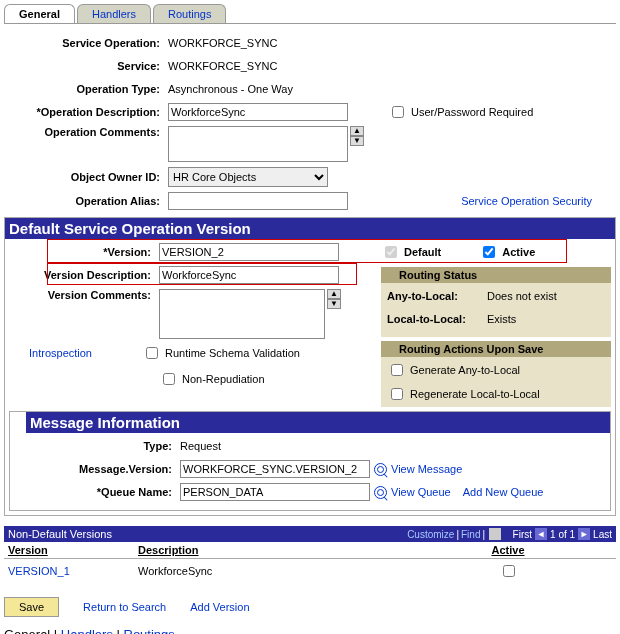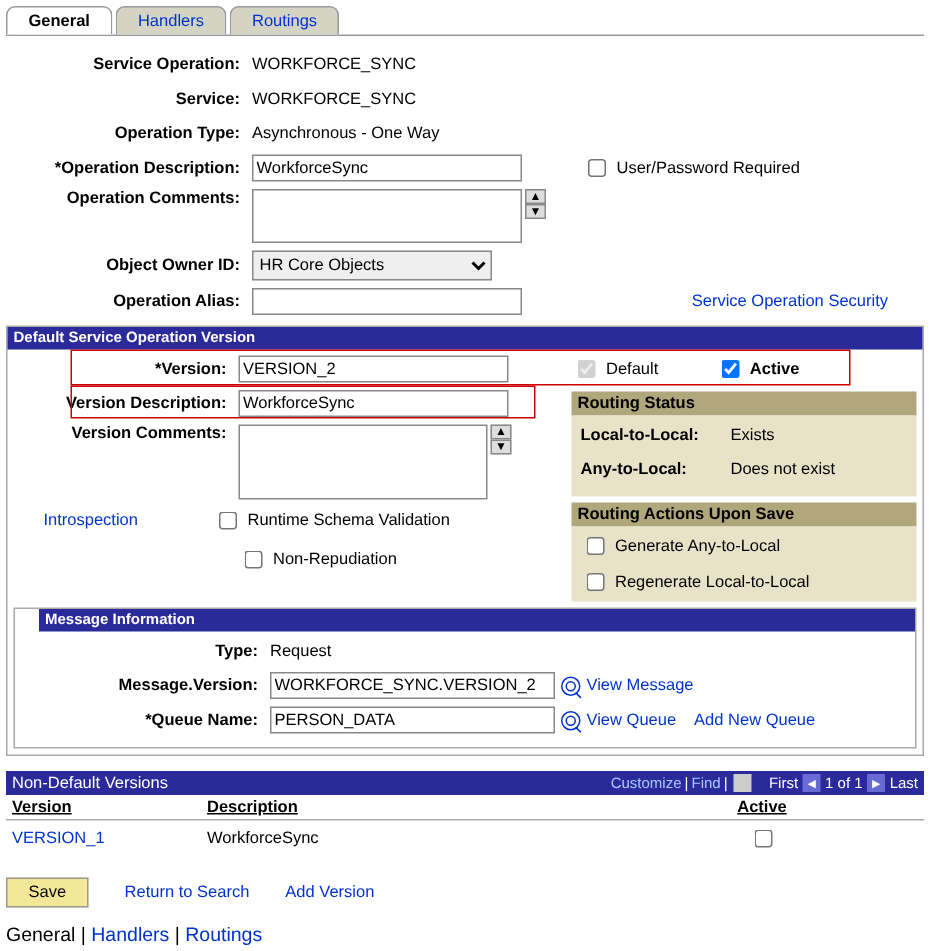--- a/index.html
+++ b/index.html
@@ -10,22 +10,22 @@
   .tab.inactive { color: #0033cc; }
   .form-area { padding: 2px 4px; }
   .row { display: flex; align-items: center; margin-bottom: 5px; min-height: 18px; }
   .lbl { width: 160px; text-align: right; padding-right: 8px; font-size: 11px; }
   .lbl.bold { font-weight: bold; }
   .val { font-size: 11px; }
   input[type=text] { font-size: 11px; padding: 1px 2px; border: 1px solid #888; height: 18px; }
   textarea { font-size: 11px; border: 1px solid #888; resize: none; }
   select { font-size: 11px; border: 1px solid #888; height: 20px; }
   .link { color: #0033cc; cursor: pointer; text-align: right; }
-  .section-hdr { background: #2a2a9a; color: #fff; font-weight: bold; padding: 2px 4px; font-size: 10px; }
-  .sub-hdr { background: #b1a77d; color: #000; font-weight: bold; padding: 2px 4px; font-size: 11px; }
+  .section-hdr { background: #2a2a9a; color: #fff; font-weight: bold; padding: 2px 4px; font-size: 15px; }
+  .sub-hdr { background: #b1a77d; color: #000; font-weight: bold; padding: 2px 18px; font-size: 11px; }
   .redbox { position: absolute; border: 1px solid #c00; pointer-events: none; }
   .version-block { position: relative; border: 1px solid #aaa; background: #fff; }
   .inner-pad { padding: 4px; }
   .cb-row { display: flex; align-items: center; gap: 4px; }
   .save-btn { background: #f5e798; border: 1px solid #999; padding: 3px 14px; font-size: 11px; cursor: pointer; }
   .footer-links { margin-top: 10px; font-size: 13px; }
   .footer-links .link { color: #0033cc; }
   .grid-hdr { background: #2a2a9a; color: #fff; padding: 2px 4px; display: flex; justify-content: space-between; align-items: center; font-size: 11px; gap: 34px; }
   .grid-cols { display: flex; padding: 2px 4px; border-bottom: 1px solid #aaa; font-weight: bold; font-size: 11px; }
   .grid-row { display: flex; padding: 3px 4px; font-size: 11px; align-items: center; }
@@ -133,34 +133,34 @@
           <div style="width:150px"></div>
           <div class="cb-row">
             <input type="checkbox" class="cb" style="">
             <span>Non-Repudiation</span>
           </div>
         </div>
       </div>
       <div style="width:230px">
         <div class="cb-row" style="margin-bottom:6px">
           <input type="checkbox" class="cb" checked="" disabled="" style="">
-          <span style="font-weight:normal">Default</span>
+          <span style="font-weight:bold">Default</span>
           <div style="width:30px"></div>
           <input type="checkbox" class="cb" checked="" style="">
           <span style="font-weight:bold">Active</span>
         </div>
         <div class="sub-hdr">Routing Status</div>
         <div class="routing-block">
           <div class="row">
+              <div style="width:100px;font-weight:bold">Any-to-Local:</div>
+              <div>Does not exist</div>
+            </div>
+          <div class="row">
               <div style="width:100px;font-weight:bold">Local-to-Local:</div>
               <div>Exists</div>
-            </div>
-          <div class="row">
-              <div style="width:100px;font-weight:bold">Any-to-Local:</div>
-              <div>Does not exist</div>
             </div>
         </div>
         <div class="sub-hdr" style="margin-top:4px">Routing Actions Upon Save</div>
         <div class="routing-block">
           <div class="cb-row" style="margin-bottom:6px">
               <input type="checkbox" class="cb" style="">
               <span>Generate Any-to-Local</span>
             </div>
           <div class="cb-row">
               <input type="checkbox" class="cb" style="">

